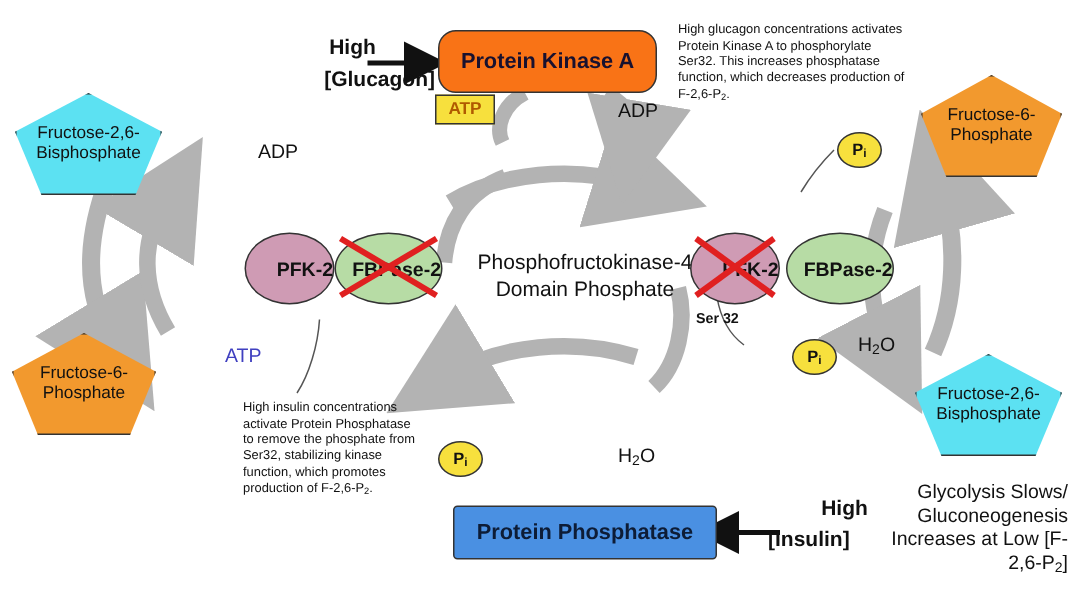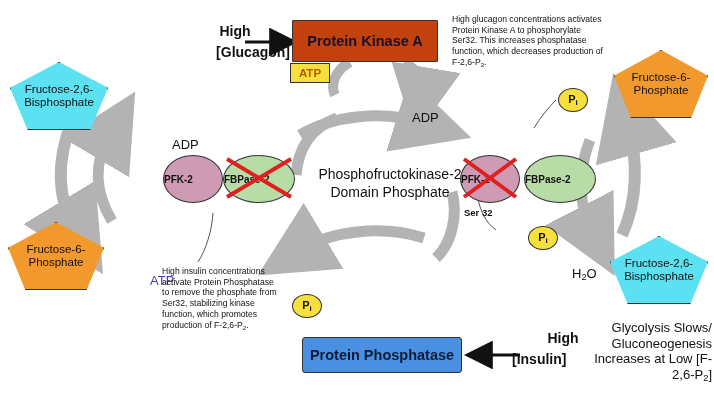--- a/index.html
+++ b/index.html
@@ -1,40 +1,40 @@
 <!DOCTYPE html>
 <html><head>
 <meta charset="utf-8">
 <style>
   html,body{margin:0;padding:0;background:#fff;}
   body{font-family:"Liberation Sans", sans-serif;}
   #stage{position:relative;width:714px;height:402px;background:#ffffff;overflow:hidden;}
   
   .box{position:absolute;border:1px solid #333;box-sizing:border-box;display:flex;align-items:center;justify-content:center;text-align:center;font-weight:bold;}
-  .pka{background:#c2410c;color:#18112f;border-radius:1px;font-size:14.5px;}
+  .pka{background:#f97316;color:#18112f;border-radius:12px;font-size:14.5px;}
   .pp{background:#4a90e2;color:#0d1c36;border-radius:3px;font-size:14.5px;}
   
   .pent{position:absolute;}
   .pent .shape{position:absolute;inset:0;border:1px solid #333;}
   .pent .lbl{position:absolute;inset:0;display:flex;align-items:center;justify-content:center;text-align:center;font-size:11.5px;line-height:1.15;color:#111;font-weight:normal;}
   .cyan .shape{background:#5ce1f2;clip-path:polygon(50% 0%,100% 38%,82% 100%,18% 100%,0% 38%);}
   .orange .shape{background:#f2992e;clip-path:polygon(50% 0%,100% 38%,82% 100%,18% 100%,0% 38%);}
   
-  .enz{position:absolute;border:1px solid #333;border-radius:50%;display:flex;align-items:center;justify-content:flex-start;font-size:10px;font-weight:bold;color:#111;}
+  .enz{position:absolute;border:1px solid #333;border-radius:50%;display:flex;align-items:center;justify-content:flex-end;font-size:13px;font-weight:bold;color:#111;}
   .pfk{background:#cf9bb4;}
   .fbp{background:#b7dca5;}
   
   .yel{position:absolute;background:#f7e03d;border:1px solid #333;border-radius:50%;display:flex;align-items:center;justify-content:center;font-size:11px;font-weight:bold;color:#111;}
   .atpbox{position:absolute;background:#f7e03d;border:1px solid #333;display:flex;align-items:center;justify-content:center;font-size:11.5px;font-weight:bold;color:#b05a00;}
   
   .txt{position:absolute;color:#111;}
   .note{font-size:8.6px;line-height:1.25;}
   .bold{font-weight:bold;}
   .cap{font-size:13px;line-height:1.2;}
-  .lbl-md{font-size:13px;margin-top:44px;}
+  .lbl-md{font-size:13px;}
   .center-title{font-size:14px;text-align:center;line-height:1.25;color:#111;}
   .sub{font-size:0.72em;vertical-align:-0.25em;}
   svg{position:absolute;left:0;top:0;}
   .xmark{position:absolute;}
 </style>
 </head>
 <body>
 
 <div id="stage">
 
@@ -121,21 +121,21 @@
   </div>
   <div class="enz fbp" style="left:223px;top:155px;width:70px;height:46px;">
     <span>FBPase-2</span>
   </div>
   <svg class="xmark" style="left:221px;top:153px;" width="76" height="50">
     <line x1="6" y1="6" x2="70" y2="44" stroke="#e02020" stroke-width="4"></line>
     <line x1="70" y1="6" x2="6" y2="44" stroke="#e02020" stroke-width="4"></line>
   </svg>
 
   <div class="txt center-title" style="left:300px;top:166px;width:180px;">
-    <div>Phosphofructokinase-2</div>
+    <div>Phosphofructokinase-4</div>
     <div>Domain Phosphate</div>
   </div>
 
   <div class="enz pfk" style="left:460px;top:155px;width:58px;height:46px;">
     <span>PFK-2</span>
   </div>
   <div class="enz fbp" style="left:524px;top:155px;width:70px;height:46px;">
     <span>FBPase-2</span>
   </div>
   <svg class="xmark" style="left:458px;top:153px;" width="64" height="50">
@@ -165,21 +165,21 @@
   </div>
   <div class="pent cyan" style="left:610px;top:236px;width:98px;height:68px;">
     <div class="shape"></div>
     <div class="lbl">Fructose-2,6-<br>Bisphosphate</div>
   </div>
 
   <div class="txt note" style="left:162px;top:266px;width:120px;">
     High insulin concentrations activate Protein Phosphatase to remove the phosphate from Ser32, stabilizing kinase function, which promotes production of F-2,6-P<span class="sub">2</span>.
   </div>
 
-  <div class="box pp" style="left:302px;top:337px;width:160px;height:36px;">
+  <div class="box pp" style="left:302px;top:337px;width:176px;height:36px;">
     <span>Protein Phosphatase</span>
   </div>
   <div class="txt bold" style="left:520px;top:330px;width:86px;text-align:center;font-size:14px;">
     <span>High</span>
   </div>
   <div class="txt bold" style="left:512px;top:351px;width:100px;text-align:left;font-size:14px;">
     <span>[Insulin]</span>
   </div>
 
   <div class="txt cap" style="left:578px;top:320px;width:134px;text-align:right;">

